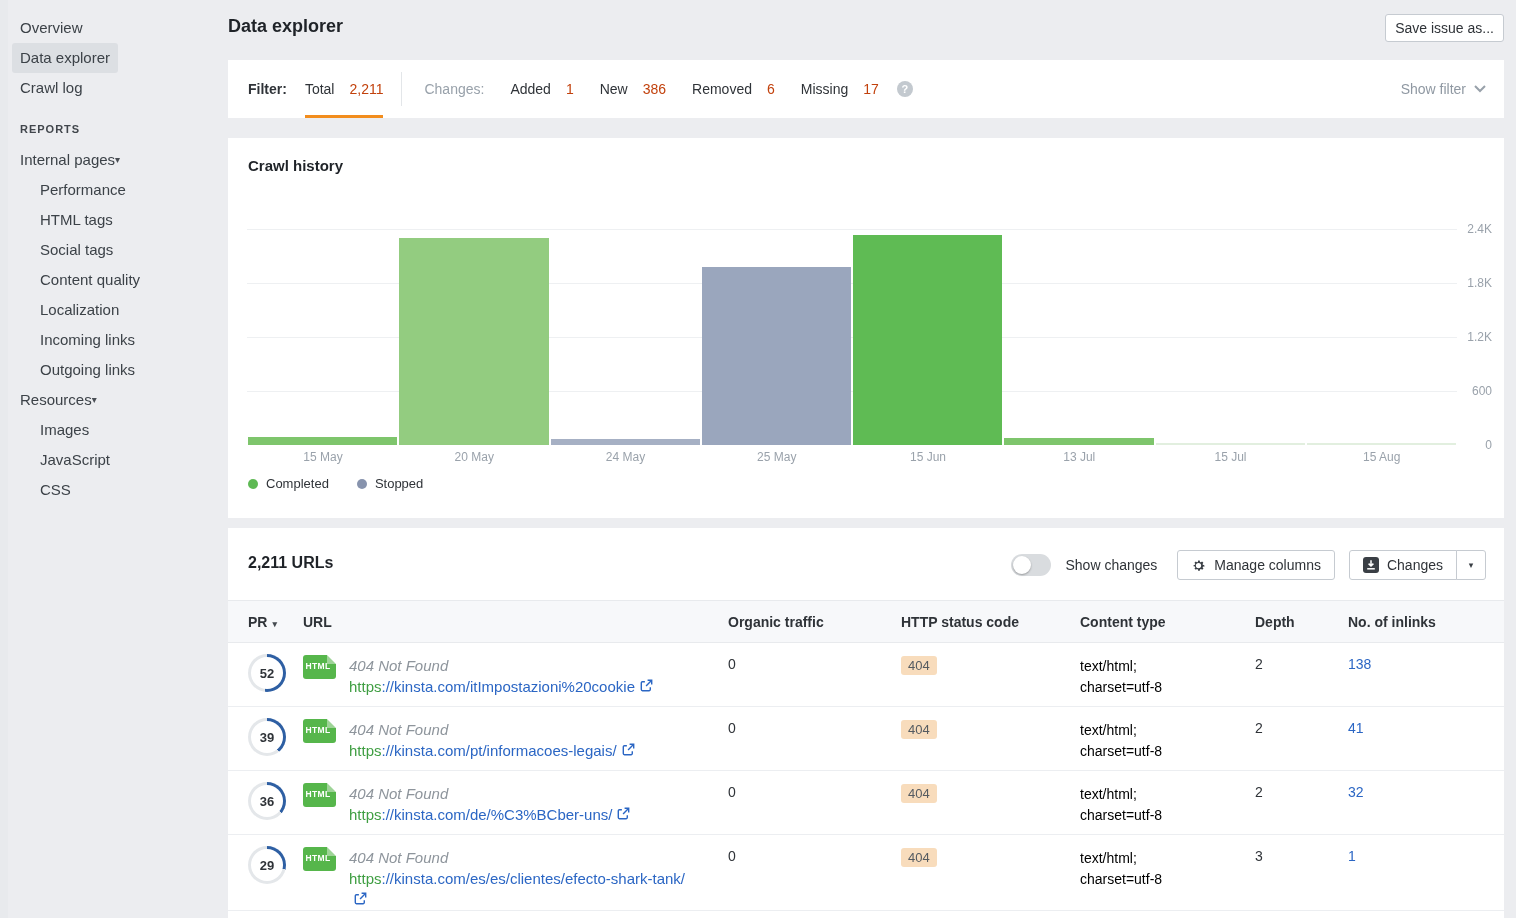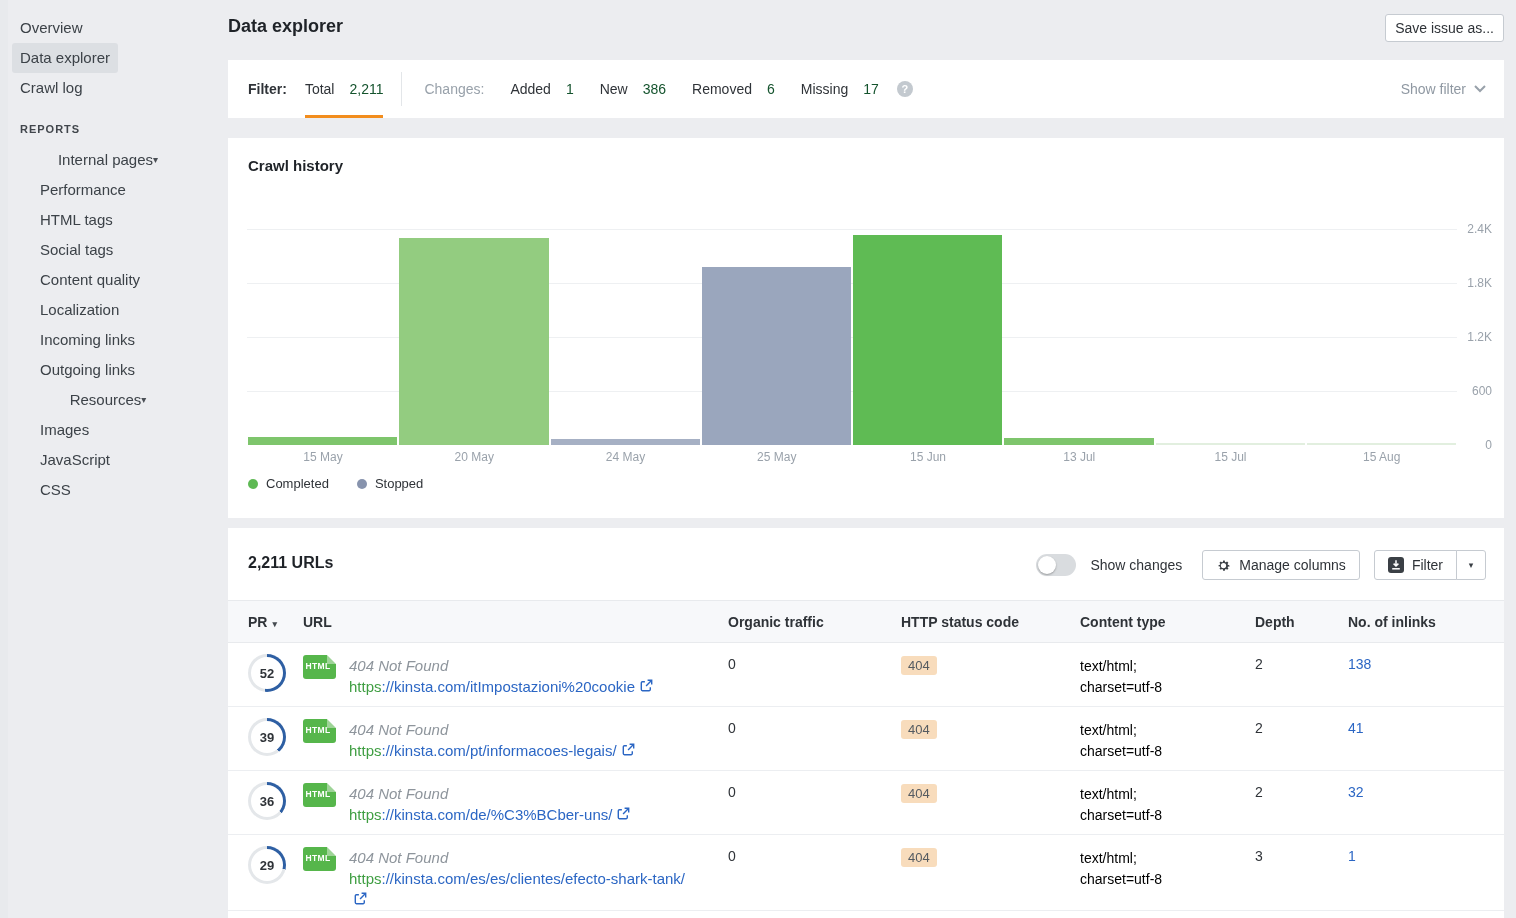--- a/index.html
+++ b/index.html
@@ -4,39 +4,39 @@
 <style>
   * { margin:0; padding:0; box-sizing:border-box; }
   html,body { width:1516px; height:918px; }
   body { font-family:"Liberation Sans", sans-serif; background:#ecedf0; color:#2f3338; overflow:hidden; position:relative; }
   .scroll-strip { position:absolute; left:0; top:0; width:8px; height:100%; background:#e8eaed; }
 
   
   .sidebar { position:absolute; left:8px; top:13px; width:220px; font-size:15px; color:#3c4248; }
   .side-item { height:30px; line-height:28px; margin-left:4px; padding:1px 8px; width:fit-content; border-radius:3px; cursor:pointer; white-space:nowrap; }
   .side-item.active { background:#dcdfe3; }
-  .side-row { height:30px; line-height:28px; margin-left:4px; padding:1px 8px; width:192px; display:flex; justify-content:center; align-items:center; cursor:pointer; }
+  .side-row { height:30px; line-height:28px; margin-left:4px; padding:1px 8px; width:192px; display:flex; justify-content:flex-start; align-items:center; cursor:pointer; }
   .side-row .caret { font-size:10px; color:#4a4f55; }
   .side-item.sub { margin-left:24px; }
   .side-section { margin:14px 0 4px 12px; font-size:11px; font-weight:bold; letter-spacing:1px; color:#41464c; height:24px; line-height:24px; }
 
   
   .main { position:absolute; left:228px; top:0; width:1276px; height:918px; }
   .card { position:absolute; left:0; right:0; background:#ffffff; }
   .page-head { position:relative; height:60px; }
   .page-title { position:absolute; left:0; top:16px; font-size:18px; font-weight:bold; color:#1f2328; }
   .save-btn { position:absolute; right:0; top:14px; height:28px; padding:0 9px; font-size:14px; color:#2f3338; background:#fff; border:1px solid #c6cbd1; border-radius:3px; cursor:pointer; font-family:inherit; }
 
   
   .filter-card { top:60px; height:58px; display:flex; align-items:center; padding-left:20px; font-size:14px; }
   .f-label { font-weight:bold; margin-right:18px; }
   .ftabs { display:flex; align-items:stretch; height:58px; gap:26px; }
   .ftab { position:relative; display:flex; align-items:center; gap:15px; cursor:pointer; }
   .ftab .tname { color:#2f3338; }
-  .ftab .tcount { color:#14532d; }
+  .ftab .tcount { color:#c2410c; }
   .ftab.active::after { content:""; position:absolute; left:0; right:0; bottom:0; height:3px; background:#f28d1d; }
   .fdivider { width:1px; height:34px; background:#e3e6e9; margin:0 22px 0 18px; }
   .f-muted { color:#98a1aa; margin-right:26px; }
   .help-icon { width:16px; height:16px; border-radius:50%; background:#c3c9cf; color:#fff; font-size:11px; font-weight:bold; display:inline-flex; align-items:center; justify-content:center; margin-left:3px; cursor:pointer; }
   .show-filter { margin-left:auto; padding-right:18px; display:flex; align-items:center; gap:8px; color:#8f98a2; cursor:pointer; }
 
   
   .chart-card { top:138px; height:380px; }
   .chart-title { position:absolute; left:20px; top:19px; font-size:15px; font-weight:bold; color:#1f2328; }
   .plot { position:absolute; left:19px; top:91px; width:1210px; height:216px; }
@@ -221,21 +221,21 @@
             </svg>
           <span>Manage columns</span>
         </button>
         <div class="split">
           <button class="btn seg-main">
             <svg width="16" height="16" viewBox="0 0 16 16">
                 <rect width="16" height="16" rx="3" fill="#3a3f45"></rect>
                 <path d="M8 3.2v5.6M5.6 6.6L8 9l2.4-2.4" stroke="#fff" stroke-width="1.5" fill="none"></path>
                 <path d="M4.2 11.8h7.6" stroke="#fff" stroke-width="1.5"></path>
               </svg>
-            <span>Filter</span>
+            <span>Changes</span>
           </button>
           <button class="btn seg-caret">
               <span>▾</span>
             </button>
         </div>
       </div>
     </div>
     <div class="thead grid" id="thead">
         <div><span>PR</span><span class="sort-caret">▾</span></div>
         <div><span>URL</span></div>

